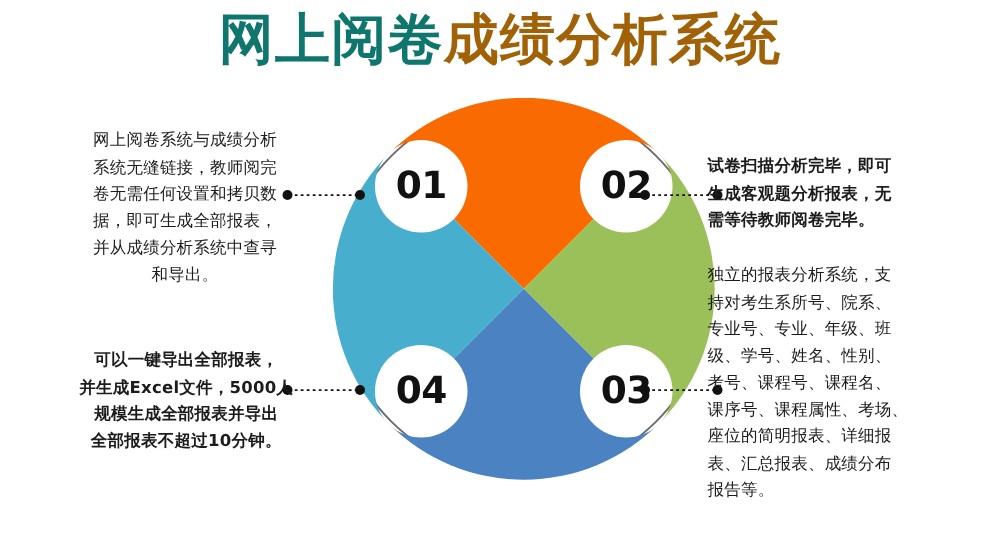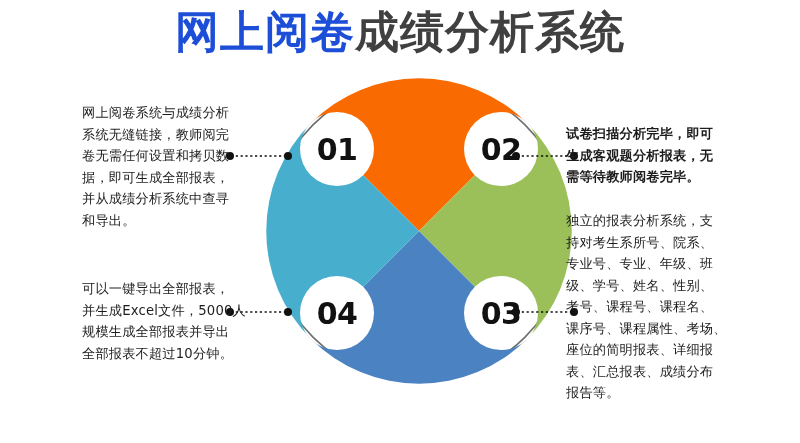--- a/index.html
+++ b/index.html
@@ -22,22 +22,22 @@
     top: 2px;
     left: 0;
     width: 800px;
     text-align: center;
     font-size: 44px;
     font-weight: 700;
     letter-spacing: 1px;
     line-height: 60px;
     white-space: nowrap;
   }
-  .title .t-dark { color: #1d4ed8; margin-top: 12px; }
-  .title .t-accent { color: #404040; }
+  .title .t-dark { color: #0f766e; margin-top: 12px; }
+  .title .t-accent { color: #a16207; }
 
   
   .diagram {
     position: absolute;
     left: 266px;
     top: 78px;
     width: 306px;
     height: 306px;
   }
   .diagram svg { display: block; }
@@ -52,25 +52,25 @@
   
   .textblock {
     position: absolute;
     font-size: 13.2px;
     line-height: 21.5px;
     color: #1c1c1c;
     letter-spacing: 0.2px;
     white-space: pre-line;
     font-family: "DejaVu Sans", "Liberation Sans", sans-serif;
   }
-  .tb-left  { text-align: left; margin-left: 24px; }
+  .tb-left  { text-align: center; }
   .tb-right { text-align: left; }
 
   #text-top-left    { left: 58px;  top: 102px;  width: 180px; }
-  #text-bottom-left { left: 58px;  top: 278px;  width: 182px; }
+  #text-bottom-left { left: 58px;  top: 278px;  width: 182px; font-weight: bold; }
   #text-top-right   { left: 566px; top: 123px;  width: 186px; font-weight: bold; }
   #text-bottom-right{ left: 566px; top: 198px;  width: 190px; margin-top: 12px; }
 </style>
 </head>
 <body>
 
 <div class="title">
   <span class="t-dark">网上阅卷</span><span class="t-accent">成绩分析系统</span>
 </div>
 

